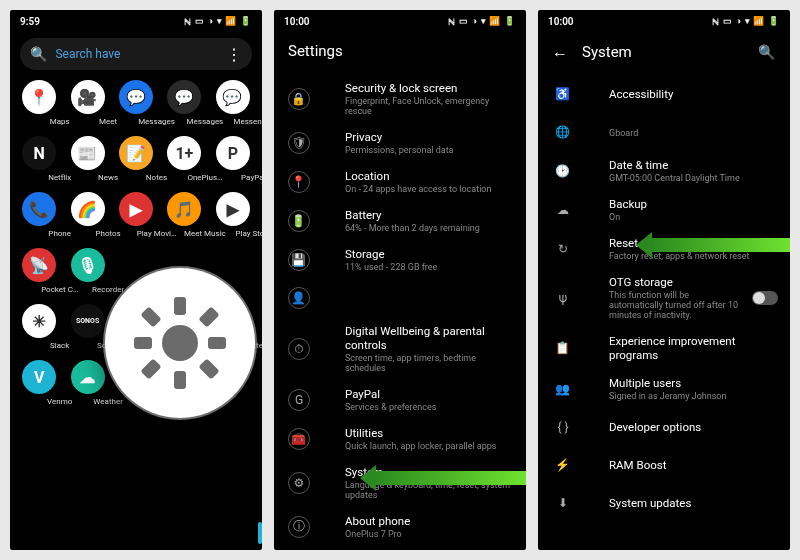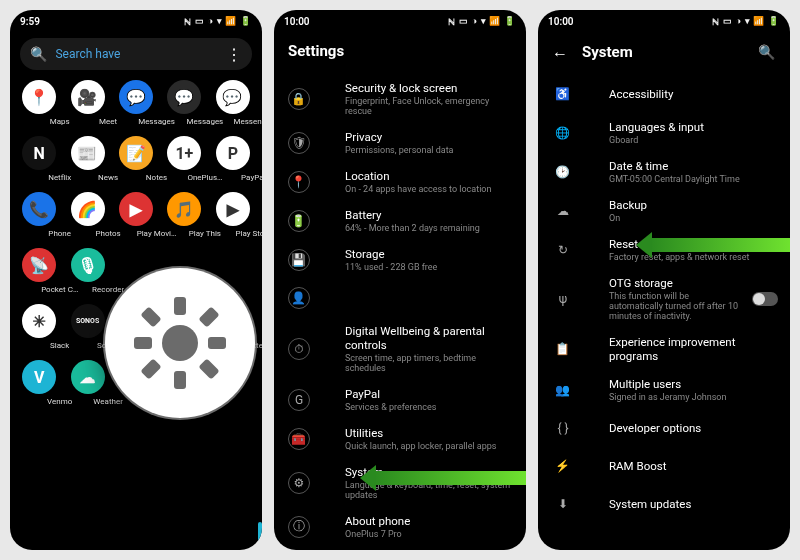--- a/index.html
+++ b/index.html
@@ -9,21 +9,21 @@
     display: flex;
     gap: 12px;
     padding: 10px;
     font-family: -apple-system, Roboto, sans-serif;
     color: #fff;
     overflow: hidden;
   }
   .phone {
     flex: 1;
     background: #000;
-    border-radius: 22px;
+    border-radius: 2px;
     display: flex;
     flex-direction: column;
     overflow: hidden;
     position: relative;
   }
   
   .status-bar {
     height: 22px;
     display: flex;
     align-items: center;
@@ -83,21 +83,21 @@
     position:absolute;
     right:0; bottom: 6px;
     width:4px; height:22px;
     background:#1fb4d4;
     border-radius:2px;
   }
   
   .hdr {
     display:flex; align-items:center; gap: 14px;
     padding: 10px 14px 14px 14px;
-    font-size: 15px; font-weight:700;
+    font-size: 15px; font-weight:400;
   }
   .hdr .back { font-size: 16px; }
   .hdr .search-right { margin-left:auto; font-size:14px; opacity:.9; }
   .list {
     flex:1;
     overflow:hidden;
     display:flex;
     flex-direction:column;
   }
   .row {
@@ -220,21 +220,21 @@
       <div class="app">
         <div class="app-ico" style="background: rgb(255, 255, 255); color: rgb(51, 51, 51); font-size: 16px;">🌈</div>
         <div class="app-lbl">Photos</div>
       </div>
       <div class="app">
         <div class="app-ico" style="background: rgb(221, 51, 51); color: rgb(255, 255, 255); font-size: 16px;">▶</div>
         <div class="app-lbl">Play Movi…</div>
       </div>
       <div class="app">
         <div class="app-ico" style="background: rgb(255, 152, 0); color: rgb(51, 51, 51); font-size: 16px;">🎵</div>
-        <div class="app-lbl">Play This</div>
+        <div class="app-lbl">Meet Music</div>
       </div>
       <div class="app">
         <div class="app-ico" style="background: rgb(255, 255, 255); color: rgb(51, 51, 51); font-size: 16px;">▶</div>
         <div class="app-lbl">Play Store</div>
       </div>
       <div class="app">
         <div class="app-ico" style="background: rgb(221, 51, 51); color: rgb(255, 255, 255); font-size: 16px;">📡</div>
         <div class="app-lbl">Pocket C…</div>
       </div>
       <div class="app">
@@ -425,21 +425,20 @@
   <div class="list" id="system-list">
       <div class="row">
         <div class="ricon">♿</div>
         <div class="txt">
           <div class="title">Accessibility</div>
         </div>
       </div>
       <div class="row">
         <div class="ricon">🌐</div>
         <div class="txt">
-          <div class="title">Languages &amp; input</div>
           <div class="sub">Gboard</div>
         </div>
       </div>
       <div class="row">
         <div class="ricon">🕑</div>
         <div class="txt">
           <div class="title">Date &amp; time</div>
           <div class="sub">GMT-05:00 Central Daylight Time</div>
         </div>
       </div>

